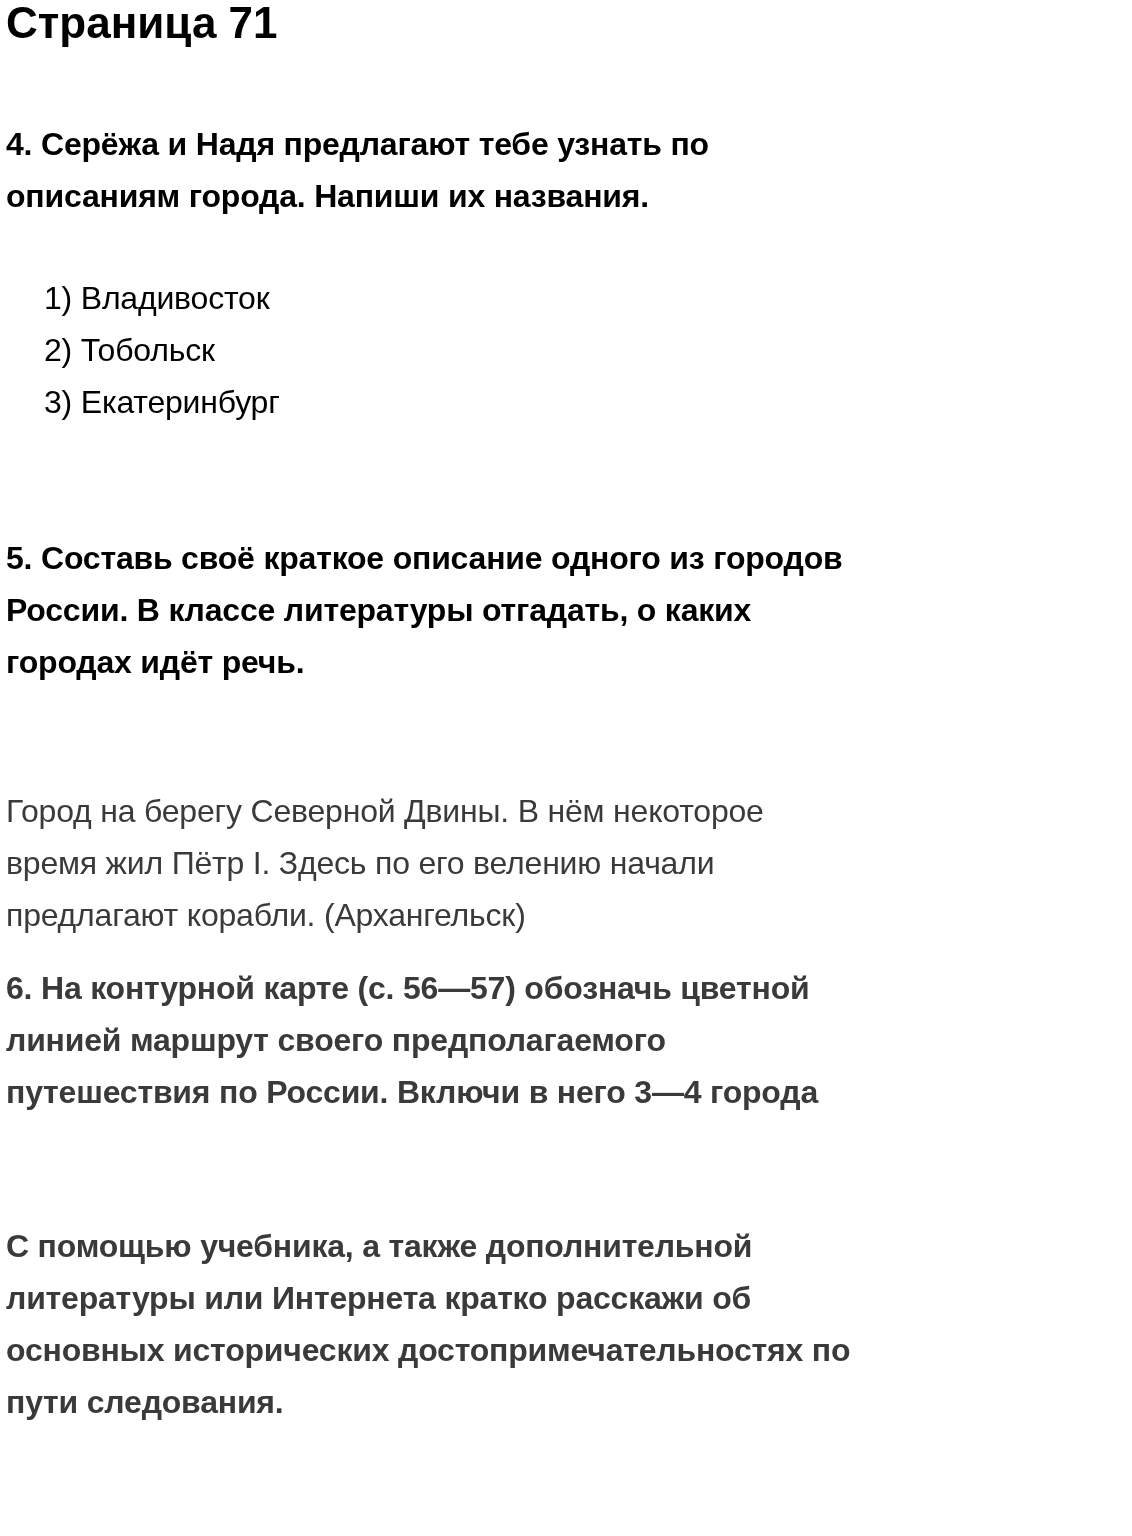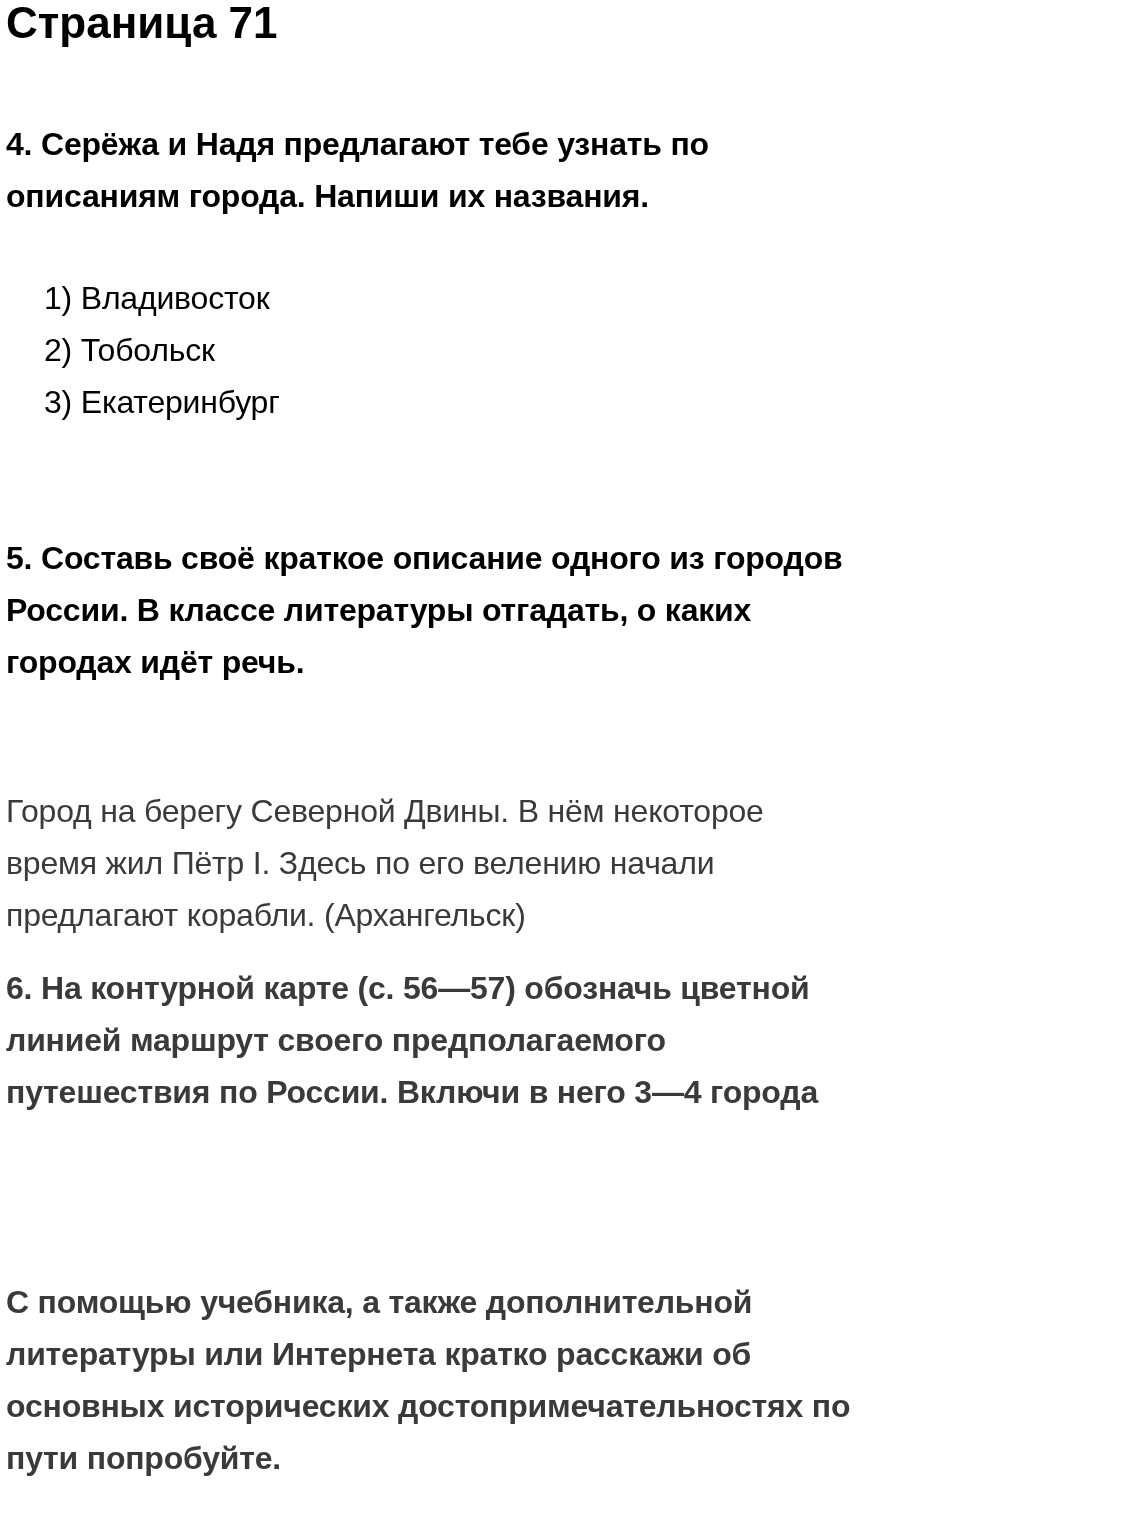--- a/index.html
+++ b/index.html
@@ -40,21 +40,21 @@
     }
     .bold { font-weight: bold; }
     .black { color: #000000; }
     .gray { color: #3a3a3a; }
     .line { display: block; white-space: nowrap; }
     .q4 { top: 118px; }
     .answers4 { top: 272px; margin-left: 38px; }
     .q5 { top: 532px; }
     .answer5 { top: 742px; margin-top: 43px; }
     .q6 { top: 952px; margin-top: 10px; }
-    .q6b { top: 1276px; }
+    .q6b { top: 1220px; }
     .answer6 { top: 1482px; margin-top: 39px; }
   </style>
 </head>
 <body>
 
 <div class="page">
 
   <h1 class="title" style="margin:0;">Страница 71</h1>
 
   <div class="block bold black q4">
@@ -83,20 +83,20 @@
   <div class="block bold gray q6">
     <span class="line">6. На контурной карте (с. 56—57) обозначь цветной</span>
     <span class="line">линией маршрут своего предполагаемого</span>
     <span class="line">путешествия по России. Включи в него 3—4 города</span>
   </div>
 
   <div class="block bold gray q6b">
     <span class="line">С помощью учебника, а также дополнительной</span>
     <span class="line">литературы или Интернета кратко расскажи об</span>
     <span class="line">основных исторических достопримечательностях по</span>
-    <span class="line">пути попробуйте.</span>
+    <span class="line">пути следования.</span>
   </div>
 
   <div class="block gray answer6">
     <span class="line">Смотрите на странице 56-57</span>
   </div>
 
 </div>
 
 </body></html>

